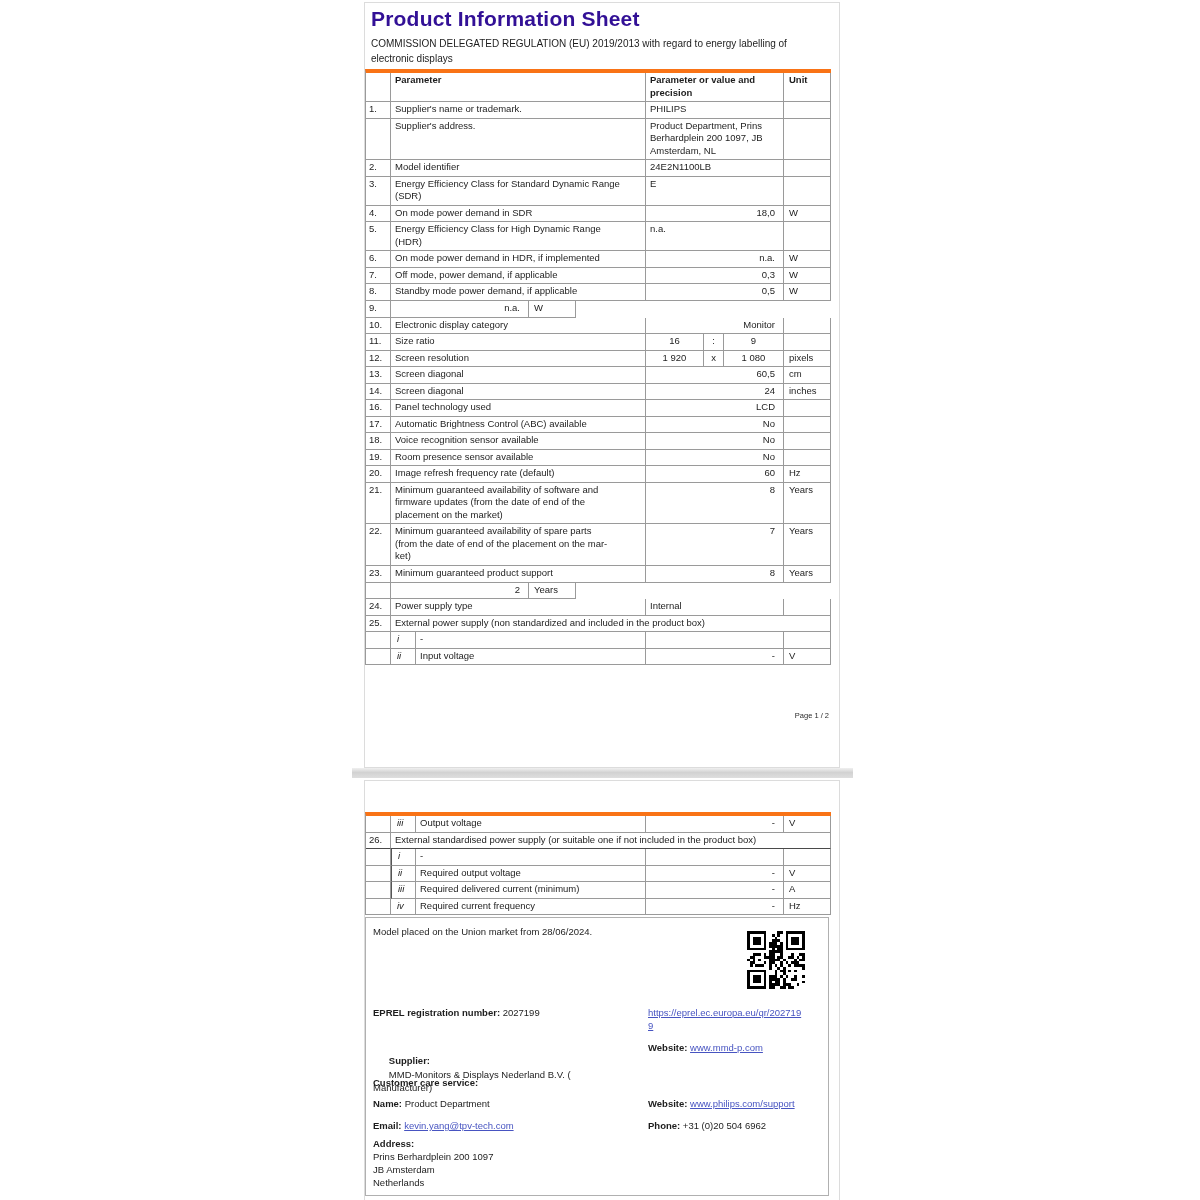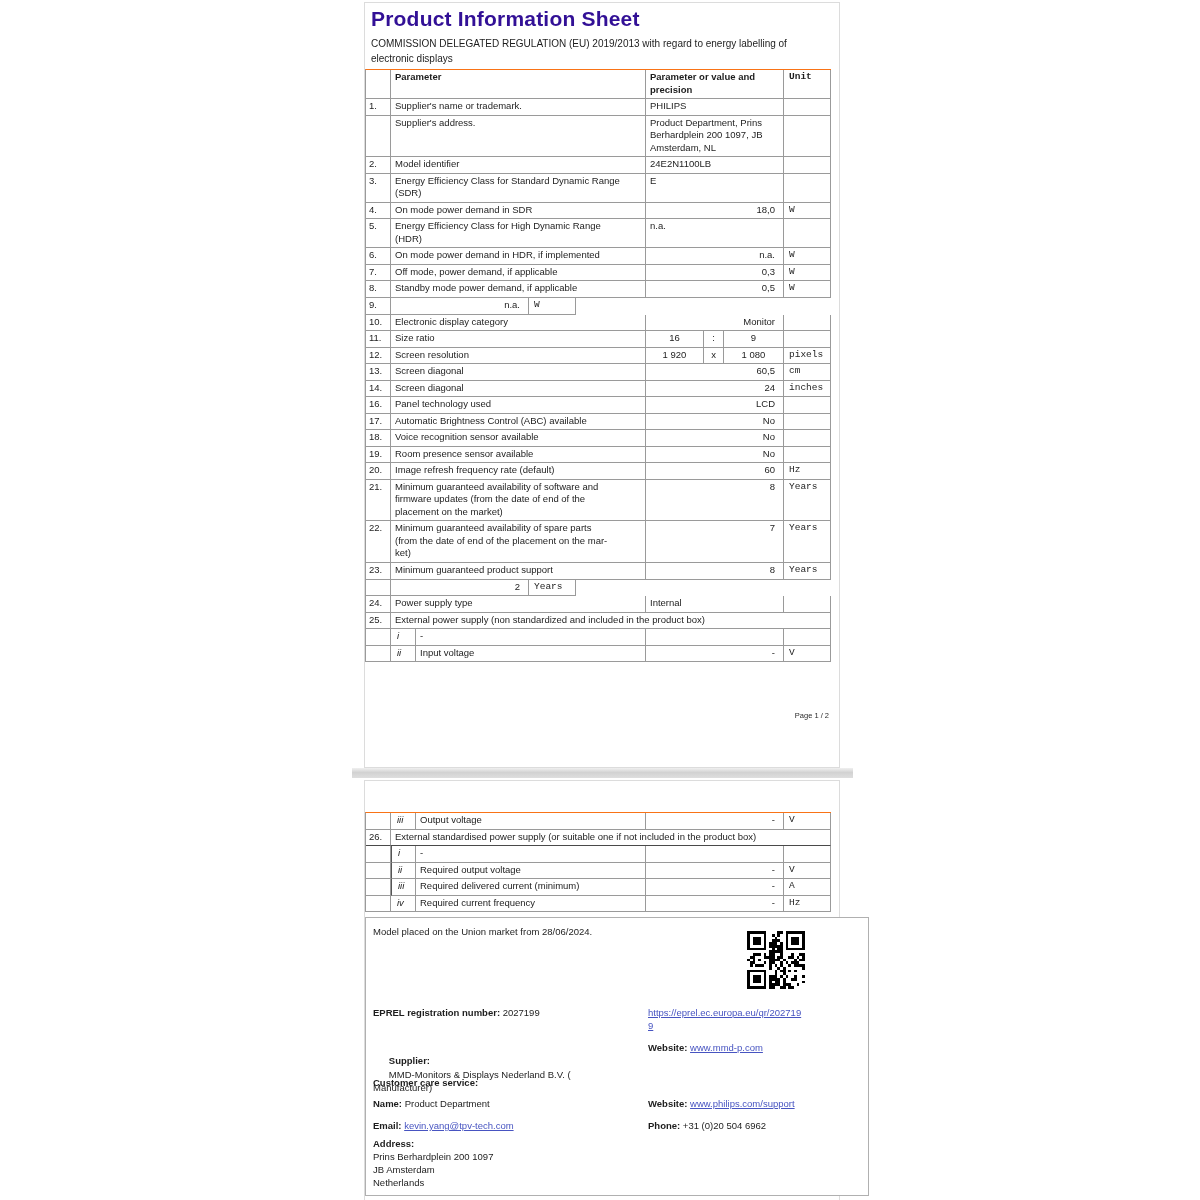--- a/index.html
+++ b/index.html
@@ -12,44 +12,44 @@
   #page1{left:364px;top:2px;width:474px;height:764px;}
   #page2{left:364px;top:780px;width:474px;height:420px;border-bottom:none;}
   .divider{position:absolute;left:352px;top:768px;width:501px;height:10px;
     background:linear-gradient(#f0f0f0,#d2d2d2 45%,#dedede);}
   .doc-title{position:absolute;left:6px;top:4px;font-size:21px;font-weight:bold;
     color:var(--title,#321096);letter-spacing:0.2px;}
   .doc-subtitle{position:absolute;left:6px;top:34px;width:455px;font-size:10px;
     line-height:1.45;white-space:pre-wrap;}
   
   .ptable{position:absolute;left:0px;width:465px;font-size:9.5px;
-    border-top:1px solid #f97316;border-left:1px solid #9a9a9a;background:#fff;}
+    border-top:4px solid #f97316;border-left:1px solid #9a9a9a;background:#fff;}
   #table1{top:66px;}
   #table2{top:31px;}
   .tr{display:flex;}
   .c{border-right:1px solid #9a9a9a;border-bottom:1px solid #9a9a9a;
      box-sizing:border-box;padding:1px 4px 2px 4px;min-height:15px;line-height:1.32;flex:none;}
   .num{width:25px;padding-left:3px;}
   .param{width:255px;white-space:pre-wrap;}
   .val{width:138px;white-space:pre-wrap;}
   .val.right{text-align:right;padding-right:8px;}
-  .unit{width:47px;padding-left:5px;font-family:Liberation Mono, monospace;}
+  .unit{width:47px;padding-left:5px;}
   .spanc{width:440px;}
   .sub{width:25px;font-style:italic;padding-left:6px;}
   .subparam{width:230px;white-space:pre-wrap;}
   .v1{width:58px;text-align:center;}
   .vsep{width:20px;text-align:center;}
   .v2{width:60px;text-align:center;}
   .hdr{font-weight:bold;}
   .dark{border-bottom:1px solid #4a4a4a;}
   .dl{border-left:1px solid #555;}
   .page-label{position:absolute;right:10px;top:708px;font-size:7.5px;color:#2a2a2a;}
   
   .info-box{position:absolute;left:0px;top:136px;width:462px;height:277px;
-    border:1px solid #b0b0b0;background:#fff;font-size:9.5px;padding-left:40px;}
+    border:1px solid #b0b0b0;background:#fff;font-size:9.5px;}
   .ib{position:absolute;line-height:1.4;}
   .lbl{font-weight:bold;}
   a.lnk{color:var(--link,#4754c1);text-decoration:underline;cursor:pointer;}
   .eprel-link{width:156px;word-break:break-all;display:inline-block;}
   .qr{position:absolute;left:381px;top:13px;width:58px;height:58px;}
   .addr-line{line-height:1.38;}
 </style>
 </head>
 <body>
 

